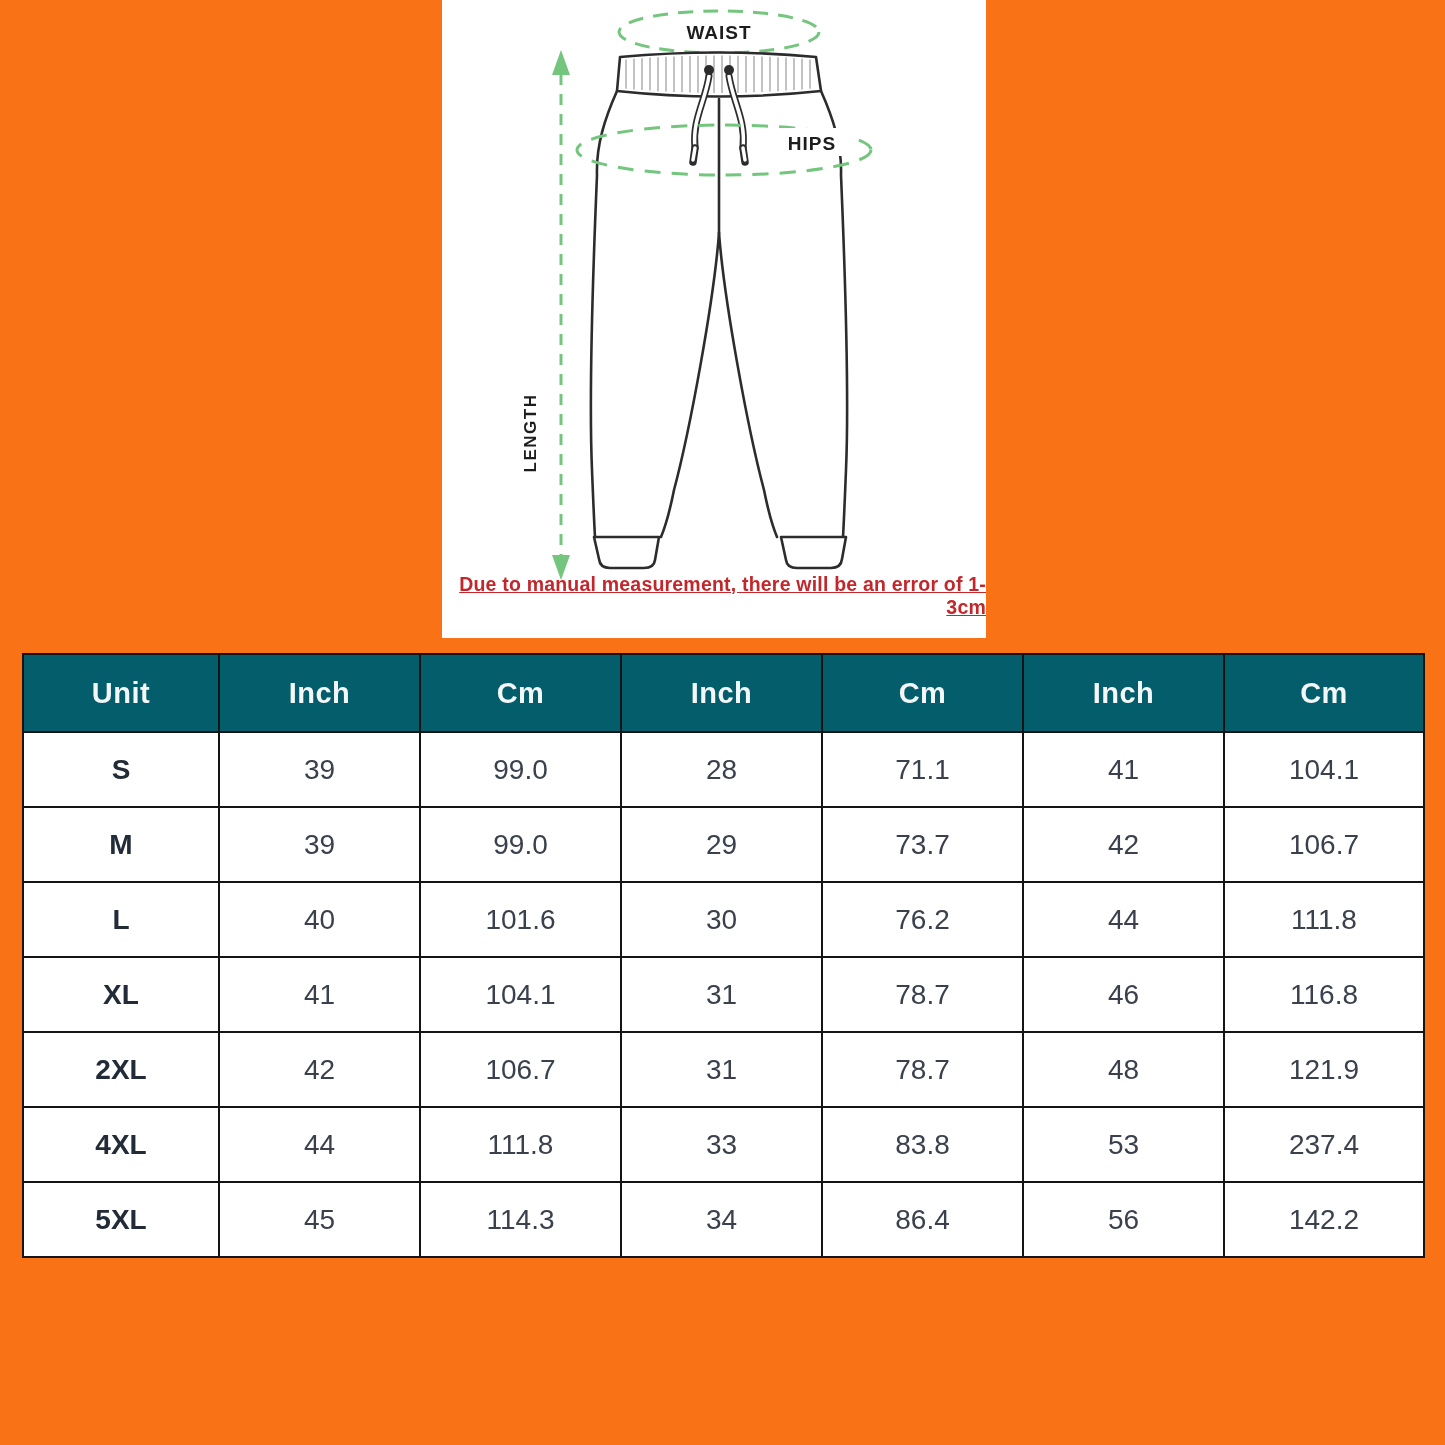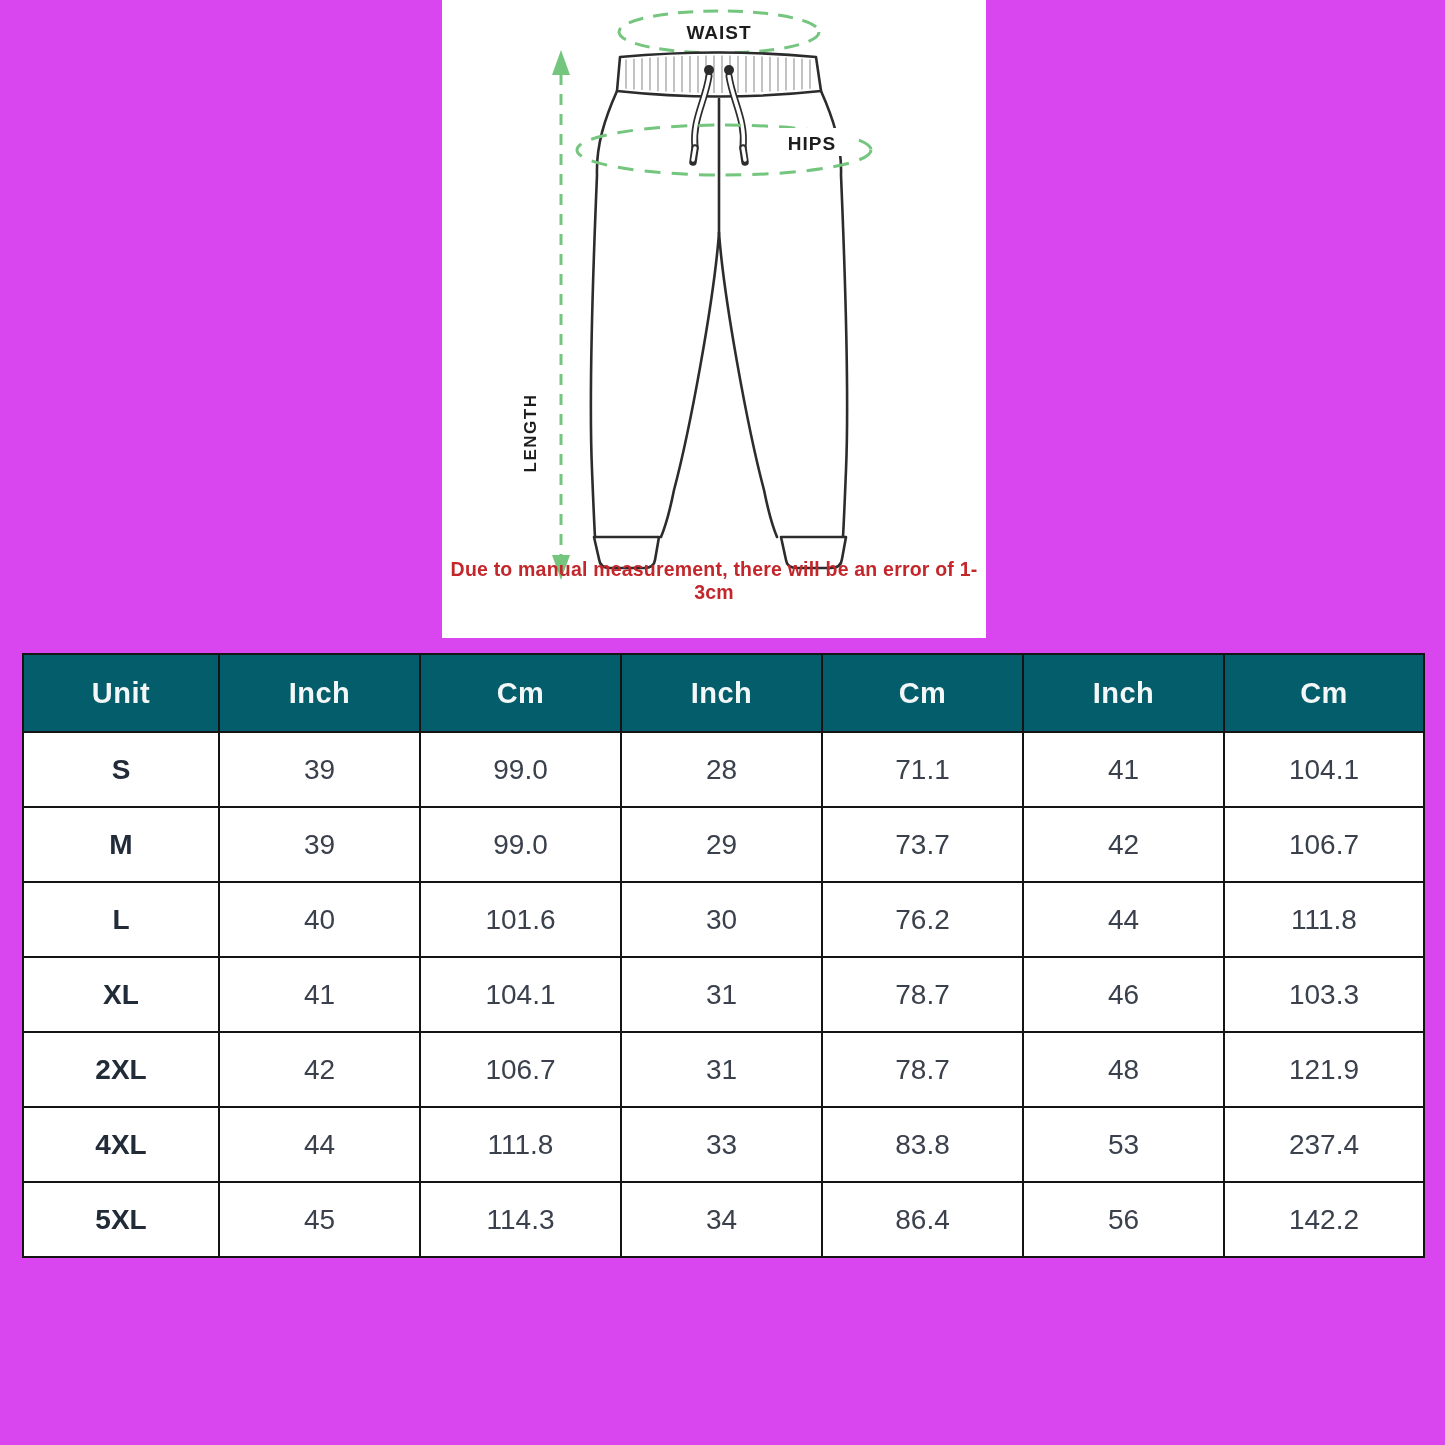--- a/index.html
+++ b/index.html
@@ -1,38 +1,39 @@
 <!DOCTYPE html>
 <html><head>
 <meta charset="utf-8">
 <style>
   html,body{margin:0;padding:0;background:#f8f8f7;}
   .page{
     position:relative;
     width:1445px;height:1445px;
-    background:#d946ef;
+    background:#f97316;
     font-family:"Liberation Sans", sans-serif;
     overflow:hidden;
   }
   .diagram-panel{
     position:absolute;
     left:442px;top:0;
     width:544px;height:638px;
     background:#ffffff;
   }
   .diagram-panel svg{display:block;}
   .note{
     position:absolute;
-    left:0;top:558px;
+    left:0;top:573px;
     width:100%;
-    text-align:center;
+    text-align:right;
     font-size:19.5px;
     font-weight:bold;
     color:#c3272b;
     letter-spacing:0.2px;
+    text-decoration:underline;
   }
   table.size-table{
     position:absolute;
     left:22px;top:653px;
     width:1401px;
     border-collapse:collapse;
     background:#ffffff;
     table-layout:fixed;
   }
   table.size-table th, table.size-table td{
@@ -196,21 +197,21 @@
       <td class="value">44</td>
       <td class="value">111.8</td>
     </tr>
     <tr class="data-row">
       <td class="size-name">XL</td>
       <td class="value">41</td>
       <td class="value">104.1</td>
       <td class="value">31</td>
       <td class="value">78.7</td>
       <td class="value">46</td>
-      <td class="value">103.3</td>
+      <td class="value">116.8</td>
     </tr>
     <tr class="data-row">
       <td class="size-name">2XL</td>
       <td class="value">42</td>
       <td class="value">106.7</td>
       <td class="value">31</td>
       <td class="value">78.7</td>
       <td class="value">48</td>
       <td class="value">121.9</td>
     </tr>

